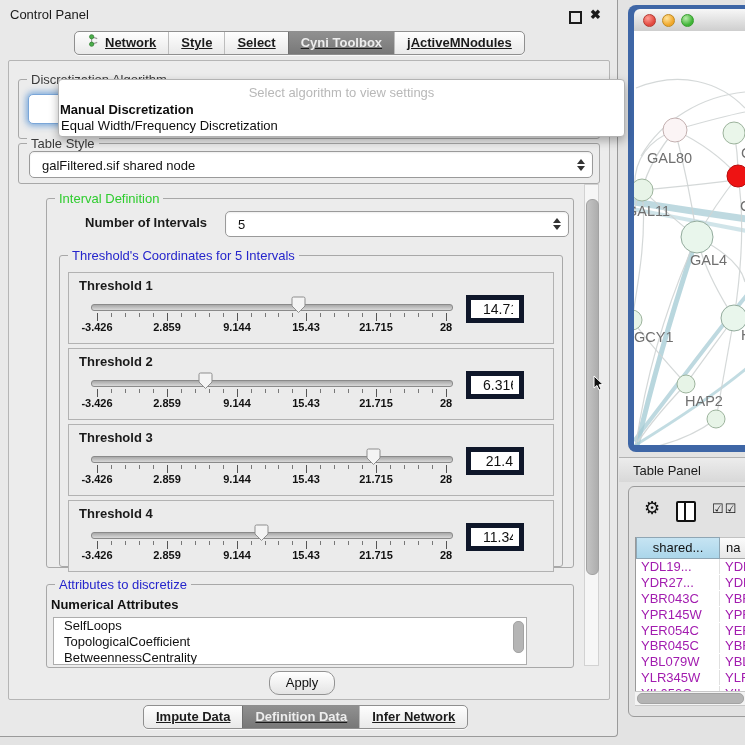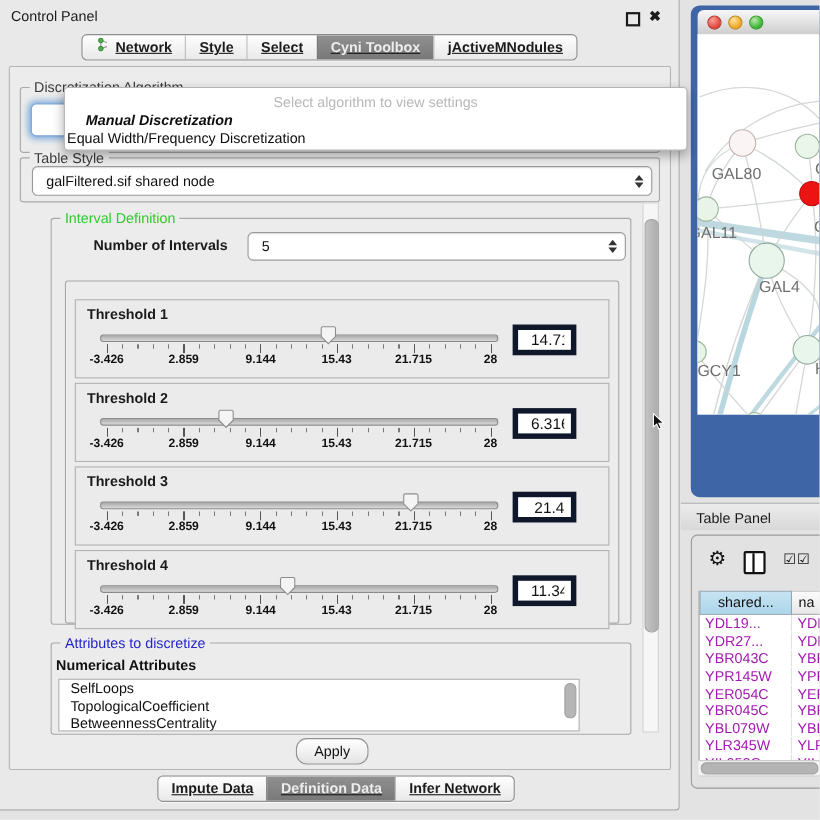--- a/index.html
+++ b/index.html
@@ -33,21 +33,21 @@
          box-shadow:inset 0 1px 2px rgba(0,0,0,.07);}
   .combo .ctext{position:absolute;left:12px;top:50%;transform:translateY(-50%);font-size:13px;color:#111;white-space:nowrap;}
   .stepper{position:absolute;right:7px;top:50%;transform:translateY(-50%);display:flex;flex-direction:column;gap:2px;}
   .arr-up{width:0;height:0;border-left:4px solid transparent;border-right:4px solid transparent;border-bottom:5px solid #333;}
   .arr-dn{width:0;height:0;border-left:4px solid transparent;border-right:4px solid transparent;border-top:5px solid #333;}
   .combo.focused{border-color:#7aa6d8;box-shadow:0 0 6px 2px rgba(106,159,216,.85);}
   
   .popup{position:absolute;left:5px;top:18px;width:565px;height:56px;background:#fff;
          border:1px solid #b3b3b3;border-radius:4px;box-shadow:0 4px 10px rgba(0,0,0,.3);z-index:10;margin-left:44px;}
   .popup .ph{position:absolute;top:5px;left:0;right:0;text-align:center;font-size:13px;color:#b8b8b8;}
-  .popup .opt1{position:absolute;top:22px;left:19px;font-size:13px;font-weight:bold;color:#0d0d0d;font-style:italic;}
+  .popup .opt1{position:absolute;top:22px;left:1px;font-size:13px;font-weight:bold;color:#0d0d0d;}
   .popup .opt2{position:absolute;top:38px;left:2px;font-size:13px;color:#0d0d0d;}
   
   .num-label{position:absolute;left:38px;top:16px;font-size:13px;font-weight:bold;}
   .threshold-list{position:absolute;left:8px;top:16px;width:486px;display:flex;flex-direction:column;gap:4px;}
   .tbox{position:relative;height:70px;border:1px solid #b2b2b2;background:#ebebeb;}
   .tlabel{position:absolute;left:10px;top:5px;font-size:13px;font-weight:bold;}
   .track{position:absolute;left:22px;top:31px;width:360px;height:5px;border:1px solid #8a8a8a;border-radius:3px;
          background:linear-gradient(#a8a8a8,#d9d9d9);}
   .ticks-minor{position:absolute;left:28px;top:40px;width:351px;height:4px;
          background:repeating-linear-gradient(to right,#777 0 1px,transparent 1px 13.96px);}
@@ -73,21 +73,21 @@
   
   .cursor{position:absolute;left:584px;top:314px;z-index:30;}
   
   .net-win{position:absolute;left:628px;top:5px;width:120px;height:447px;background:#3e66a6;border-radius:8px 0 0 8px;}
   .nw-titlebar{position:absolute;left:6px;top:4px;right:0;height:22px;border-radius:6px 0 0 0;
                background:linear-gradient(#f7f7f7,#cecece);border-bottom:1px solid #999;}
   .light{position:absolute;top:5px;width:11px;height:11px;border-radius:50%;}
   .light.red{left:9px;background:radial-gradient(circle at 35% 30%,#ff9d95,#e2493f 65%);border:1px solid #b43a32;}
   .light.yellow{left:28px;background:radial-gradient(circle at 35% 30%,#ffe39a,#f0a72b 65%);border:1px solid #c08a1e;}
   .light.green{left:47px;background:radial-gradient(circle at 35% 30%,#b9ecab,#3fb437 65%);border:1px solid #379e2e;}
-  .nw-canvas{position:absolute;left:6px;top:26px;width:111px;height:346px;background:#fff;overflow:hidden;text-align:right;}
+  .nw-canvas{position:absolute;left:6px;top:26px;width:111px;height:414px;background:#fff;overflow:hidden;text-align:right;}
   .tp-bar{position:absolute;left:619px;top:457px;width:126px;height:24px;background:linear-gradient(#ececec,#d8d8d8);
           border-top:1px solid #b2b2b2;}
   .tp-bar span{position:absolute;left:14px;top:5px;font-size:13px;color:#1a1a1a;}
   .tbl-win{position:absolute;left:628px;top:486px;width:120px;height:229px;background:#e2e2e2;
            border:1px solid #9b9b9b;border-radius:6px 0 0 6px;overflow:hidden;}
   .gear{position:absolute;left:15px;top:10px;font-size:18px;color:#111;}
   .split-icon{position:absolute;left:47px;top:14px;width:16px;height:17px;border:2px solid #111;background:#fff;border-radius:2px;}
   .split-icon:before{content:"";position:absolute;left:6px;top:0;width:2px;height:17px;background:#111;}
   .checks{position:absolute;left:83px;top:14px;font-size:13px;color:#111;letter-spacing:1px;}
   .tbl{position:absolute;left:6px;top:50px;width:140px;background:#fff;border-left:1px solid #999;}
@@ -172,20 +172,21 @@
       <div class="num-label">Number of Intervals</div>
       <div class="combo" style="left:178px;top:12px;width:342px;height:24px;">
         <span class="ctext">5</span>
         <div class="stepper">
             <div class="arr-up"></div>
             <div class="arr-dn"></div>
           </div>
       </div>
 
       <div class="groupbox" style="left:12px;top:56px;width:502px;height:310px;">
+        <div class="gtitle blue">Threshold's Coordinates for 5 Intervals</div>
         <div class="threshold-list">
   <div class="tbox">
     <div class="tlabel">Threshold 1</div>
     <div class="track"></div>
     <div class="ticks-minor"></div>
     <div class="ticks-major"></div>
     <div class="ticklbl t0">-3.426</div>
     <div class="ticklbl t1">2.859</div>
     <div class="ticklbl t2">9.144</div>
     <div class="ticklbl t3">15.43</div>

